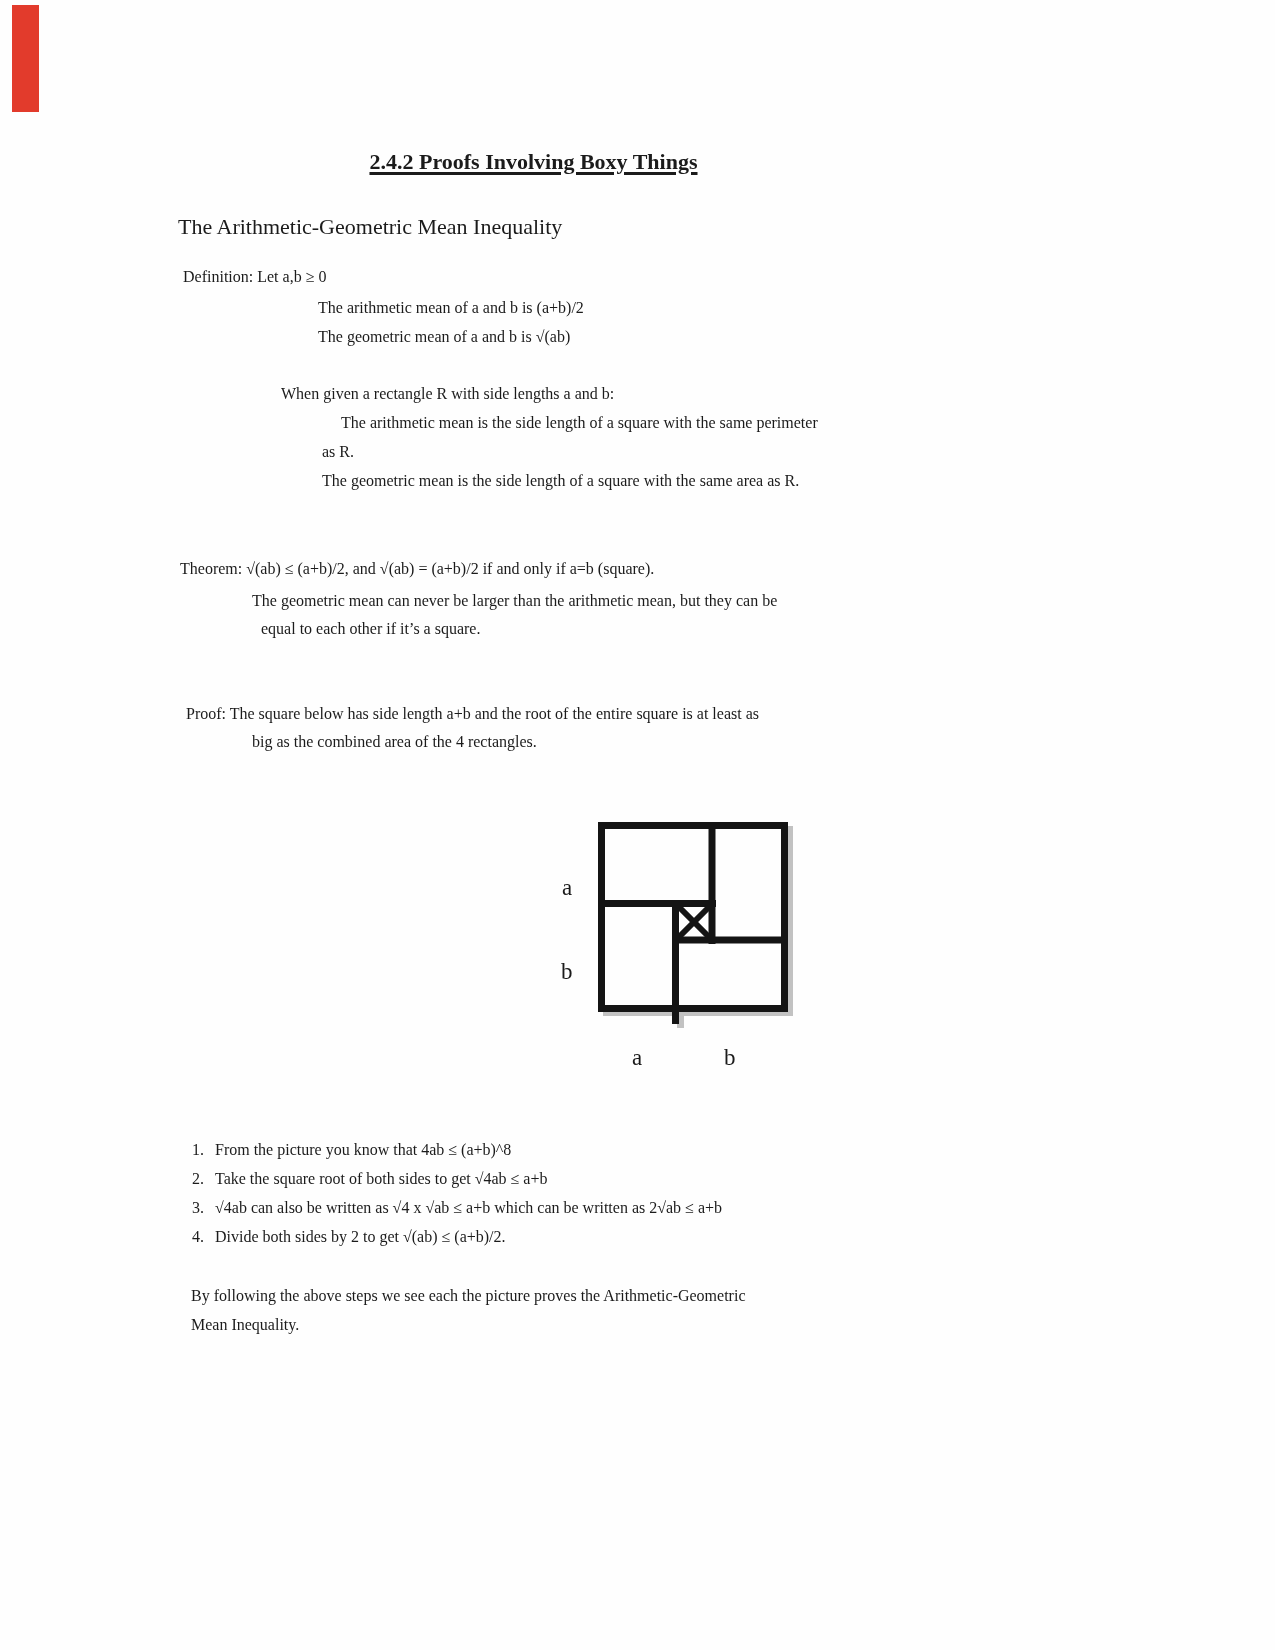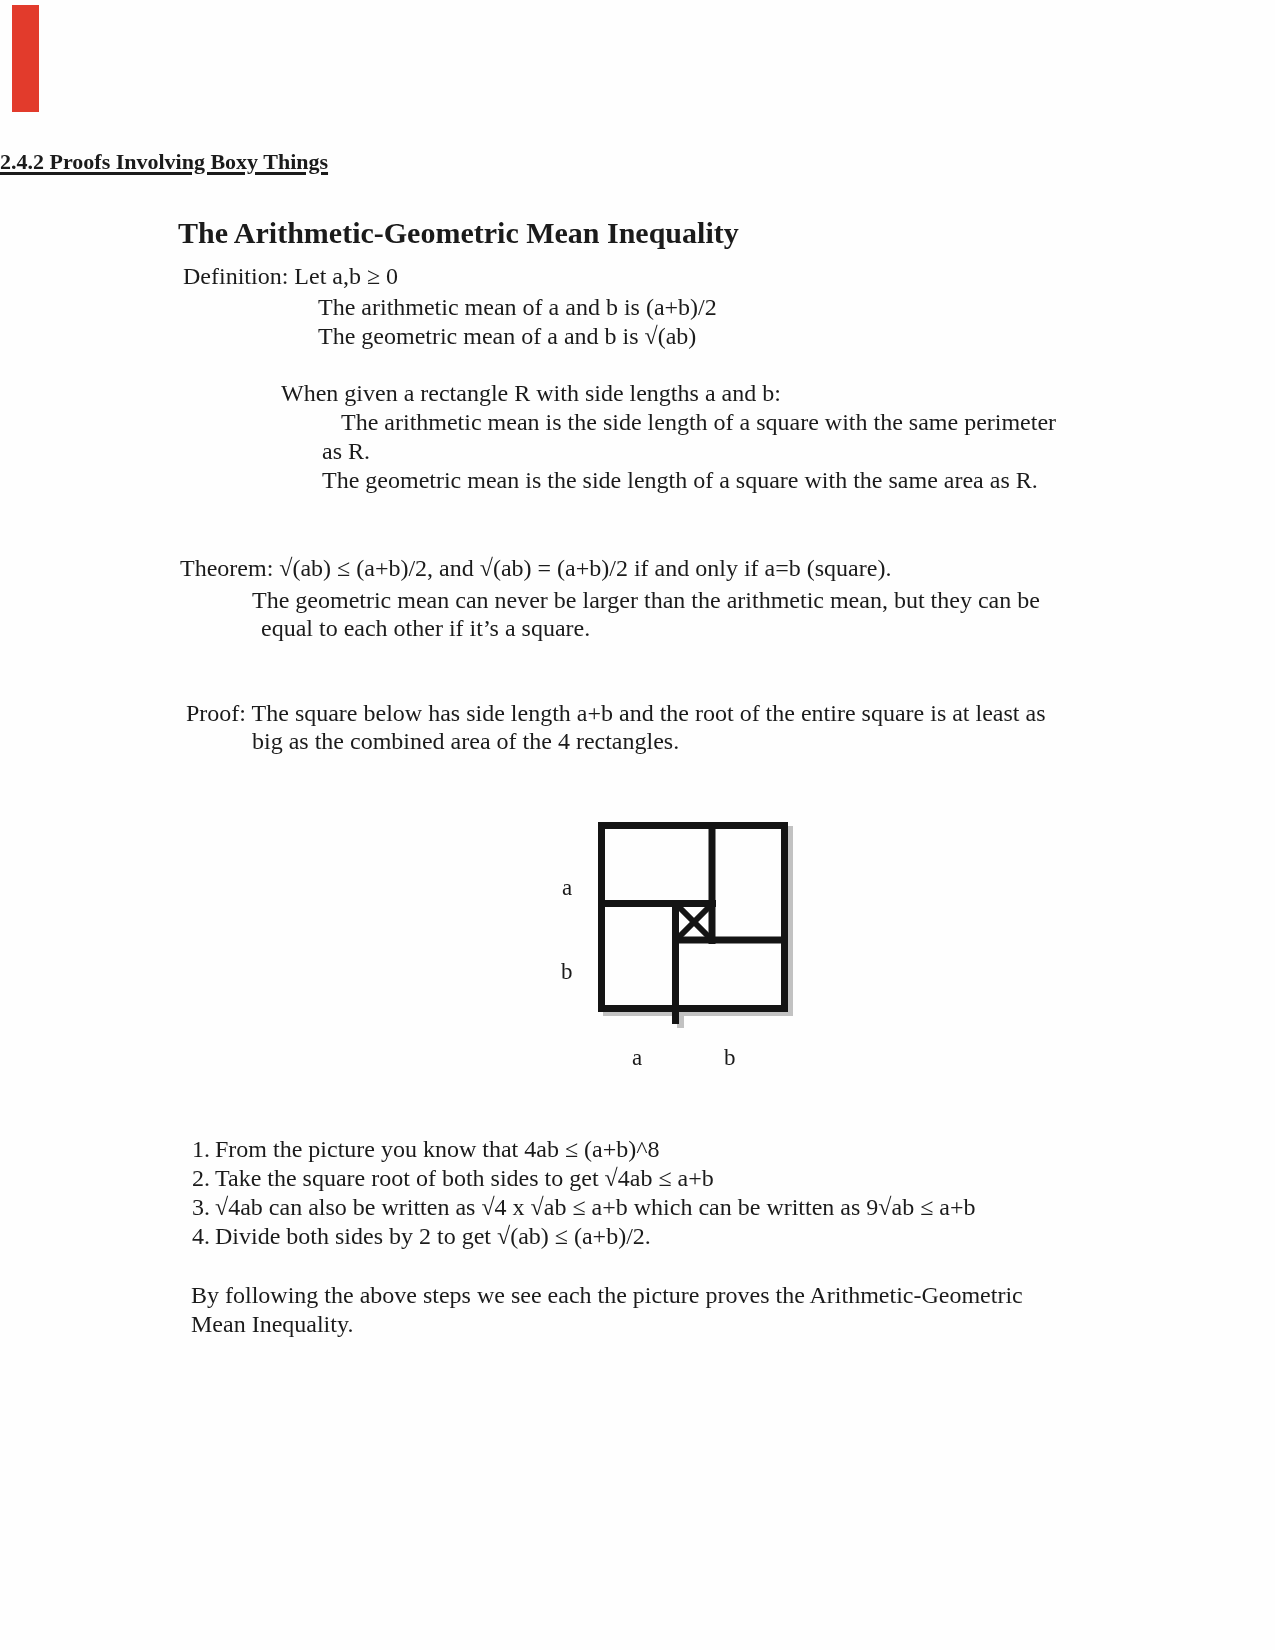--- a/index.html
+++ b/index.html
@@ -2,28 +2,28 @@
 <html><head>
 <meta charset="utf-8">
 <style>
   html,body{margin:0;padding:0;}
   body{
     width:1275px;height:1650px;position:relative;overflow:hidden;
     background:#fefefe;color:#1b1b1b;
     font-family:"Liberation Serif","DejaVu Serif",serif;
   }
   .abs{position:absolute;white-space:nowrap;}
-  .line{font-size:24px;line-height:29px;}
+  .line{font-size:16px;line-height:29px;}
   .u{text-decoration-thickness:2.5px;text-underline-offset:4px;}
   .title{
-    left:0;top:147px;width:1067px;text-align:left;
+    left:0;top:147px;width:1067px;text-align:center;
     font-size:22px;font-weight:bold;line-height:29px;
   }
   .title-inner{text-decoration:underline;text-decoration-thickness:2.5px;text-underline-offset:3px;}
-  .heading{left:178px;top:218px;font-size:30px;font-weight:bold;line-height:29px;}
+  .heading{left:178px;top:212px;font-size:22px;font-weight:normal;line-height:29px;}
   .figlabel{font-size:23px;line-height:27px;}
   .stepnum{display:inline-block;width:23px;}
   .redmark{left:12px;top:5px;width:27px;height:107px;background:#e23b2c;}
   svg{display:block;}
 </style>
 </head>
 <body>
 
 <div class="abs redmark"></div>
 
@@ -87,20 +87,20 @@
 <div class="abs figlabel" style="left:632px;top:1044px;">a</div>
 <div class="abs figlabel" style="left:724px;top:1044px;">b</div>
 
 <div class="abs line" style="left:192px;top:1135px;">
   <span class="stepnum">1.</span><span>From the picture you know that 4ab ≤ (a+b)^8</span>
 </div>
 <div class="abs line" style="left:192px;top:1164px;">
   <span class="stepnum">2.</span><span>Take the square root of both sides to get √4ab ≤ a+b</span>
 </div>
 <div class="abs line" style="left:192px;top:1193px;">
-  <span class="stepnum">3.</span><span>√4ab can also be written as √4 x √ab ≤ a+b which can be written as 9√ab ≤ a+b</span>
+  <span class="stepnum">3.</span><span>√4ab can also be written as √4 x √ab ≤ a+b which can be written as 2√ab ≤ a+b</span>
 </div>
 <div class="abs line" style="left:192px;top:1222px;">
   <span class="stepnum">4.</span><span>Divide both sides by 2 to get √(ab) ≤ (a+b)/2.</span>
 </div>
 
 <div class="abs line" style="left:191px;top:1281px;">By following the above steps we see each the picture proves the Arithmetic-Geometric</div>
 <div class="abs line" style="left:191px;top:1310px;">Mean Inequality.</div>
 
 </body></html>

